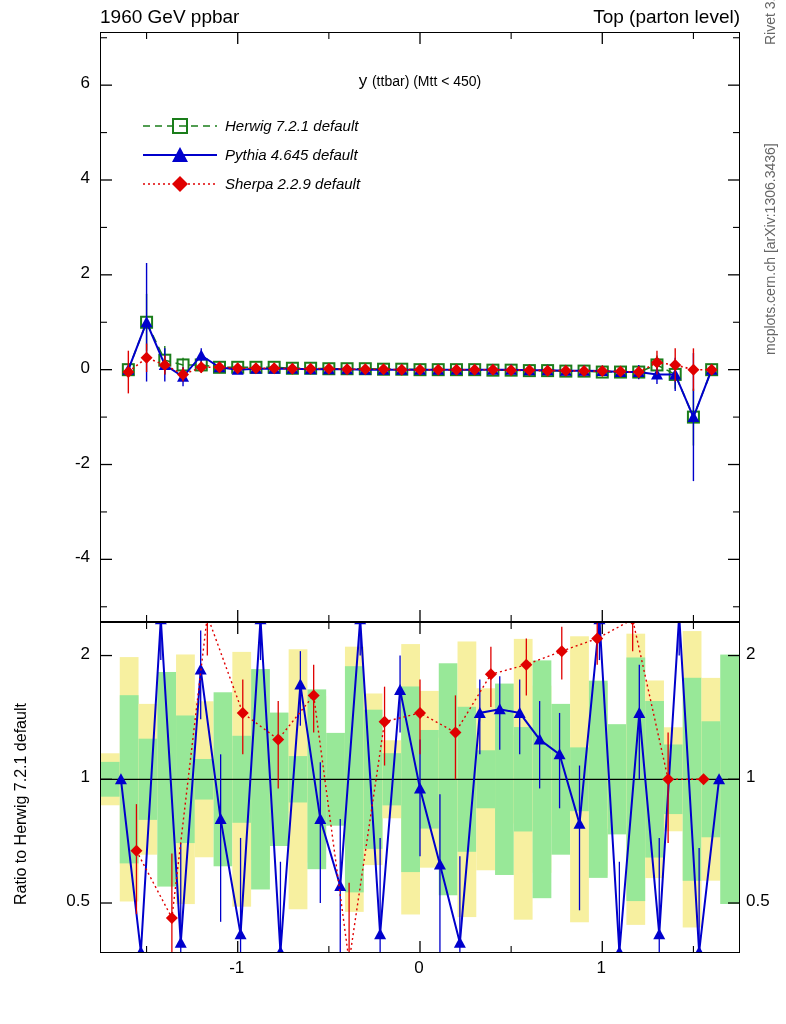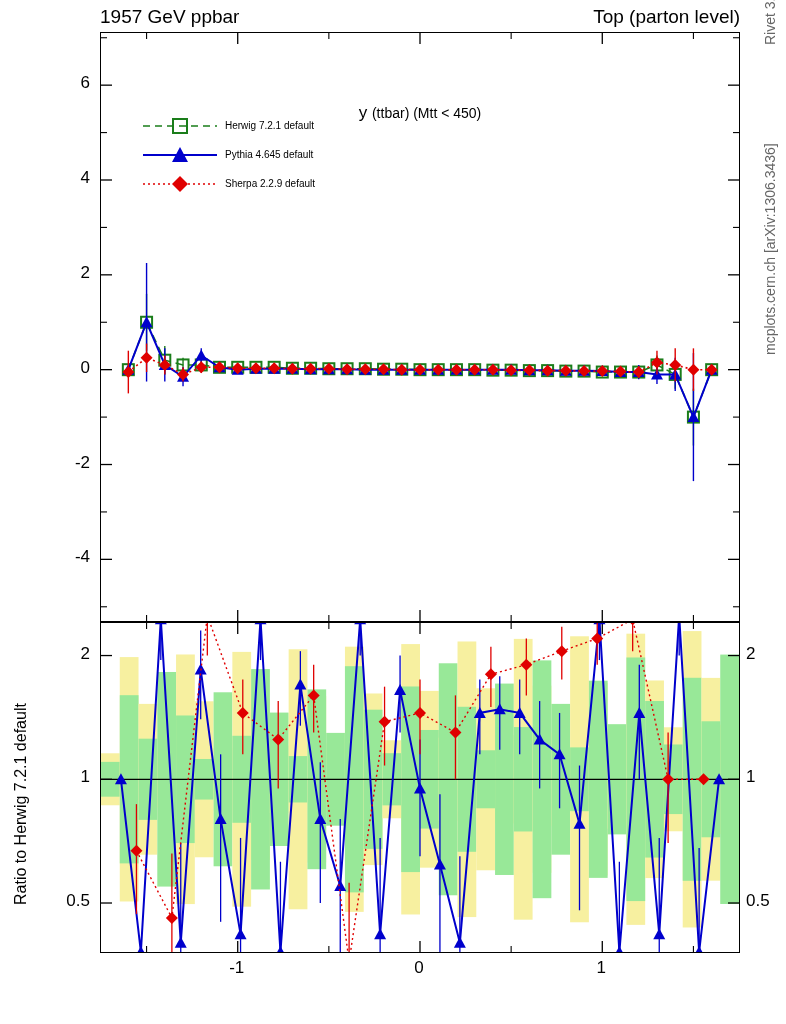--- a/index.html
+++ b/index.html
@@ -5,38 +5,38 @@
   html,body{margin:0;padding:0;background:#fff;}
   body{width:786px;height:1024px;font-family:"Liberation Sans",sans-serif;color:#000;position:relative;overflow:hidden;}
   #root{position:absolute;left:0;top:0;width:786px;height:1024px;}
   .hdr{position:absolute;font-size:19px;color:#000;}
   #hdr-left{left:100px;top:6px;}
   #hdr-right{right:46px;top:6px;text-align:center;}
   #main-plot{position:absolute;left:100px;top:32px;width:640px;height:590px;border:1.3px solid #000;box-sizing:border-box;background:#fff;}
   #ratio-plot{position:absolute;left:100px;top:622px;width:640px;height:331px;border:1.3px solid #000;box-sizing:border-box;background:#fff;overflow:hidden;}
   .ticklabel{position:absolute;font-size:17px;color:#000;text-align:right;}
   .ticklabel-c{position:absolute;font-size:17px;color:#000;text-align:center;}
-  #plot-title{position:absolute;width:100%;text-align:center;top:38px;font-size:17px;margin-top:32px;}
+  #plot-title{position:absolute;width:100%;text-align:center;top:38px;font-size:17px;}
   #plot-title .small{font-size:14px;}
   #watermark{position:absolute;width:100%;text-align:center;top:558px;font-size:13px;color:#999;}
-  #legend{position:absolute;left:42px;top:78px;font-size:10px;}
+  #legend{position:absolute;left:42px;top:78px;font-size:15px;font-style:italic;}
   .leg-row{height:29px;display:flex;align-items:center;}
   .leg-sym{width:74px;height:20px;position:relative;margin-right:8px;}
   .leg-txt{white-space:nowrap;}
   svg{display:block;}
   #ylab-ratio{position:absolute;left:12px;top:905px;transform:rotate(-90deg);transform-origin:0 0;font-size:16px;white-space:nowrap;}
   #right-lab1{position:absolute;left:762px;top:45px;transform:rotate(-90deg);transform-origin:0 0;font-size:14px;color:#666;white-space:nowrap;}
   #right-lab2{position:absolute;left:762px;top:355px;transform:rotate(-90deg);transform-origin:0 0;font-size:14px;color:#666;white-space:nowrap;}
 </style>
 </head>
 <body>
 
 <div id="root">
 
-  <div class="hdr" id="hdr-left">1957 GeV ppbar</div>
+  <div class="hdr" id="hdr-left">1960 GeV ppbar</div>
   <div class="hdr" id="hdr-right">Top (parton level)</div>
 
   <div id="right-lab1">Rivet 3.1.10, ≥ 100k events</div>
   <div id="right-lab2">mcplots.cern.ch [arXiv:1306.3436]</div>
 
   <div id="main-plot">
     <div id="plot-title">
       <span>y</span>
       <span class="small">(ttbar) (Mtt &lt; 450)</span>
     </div>

